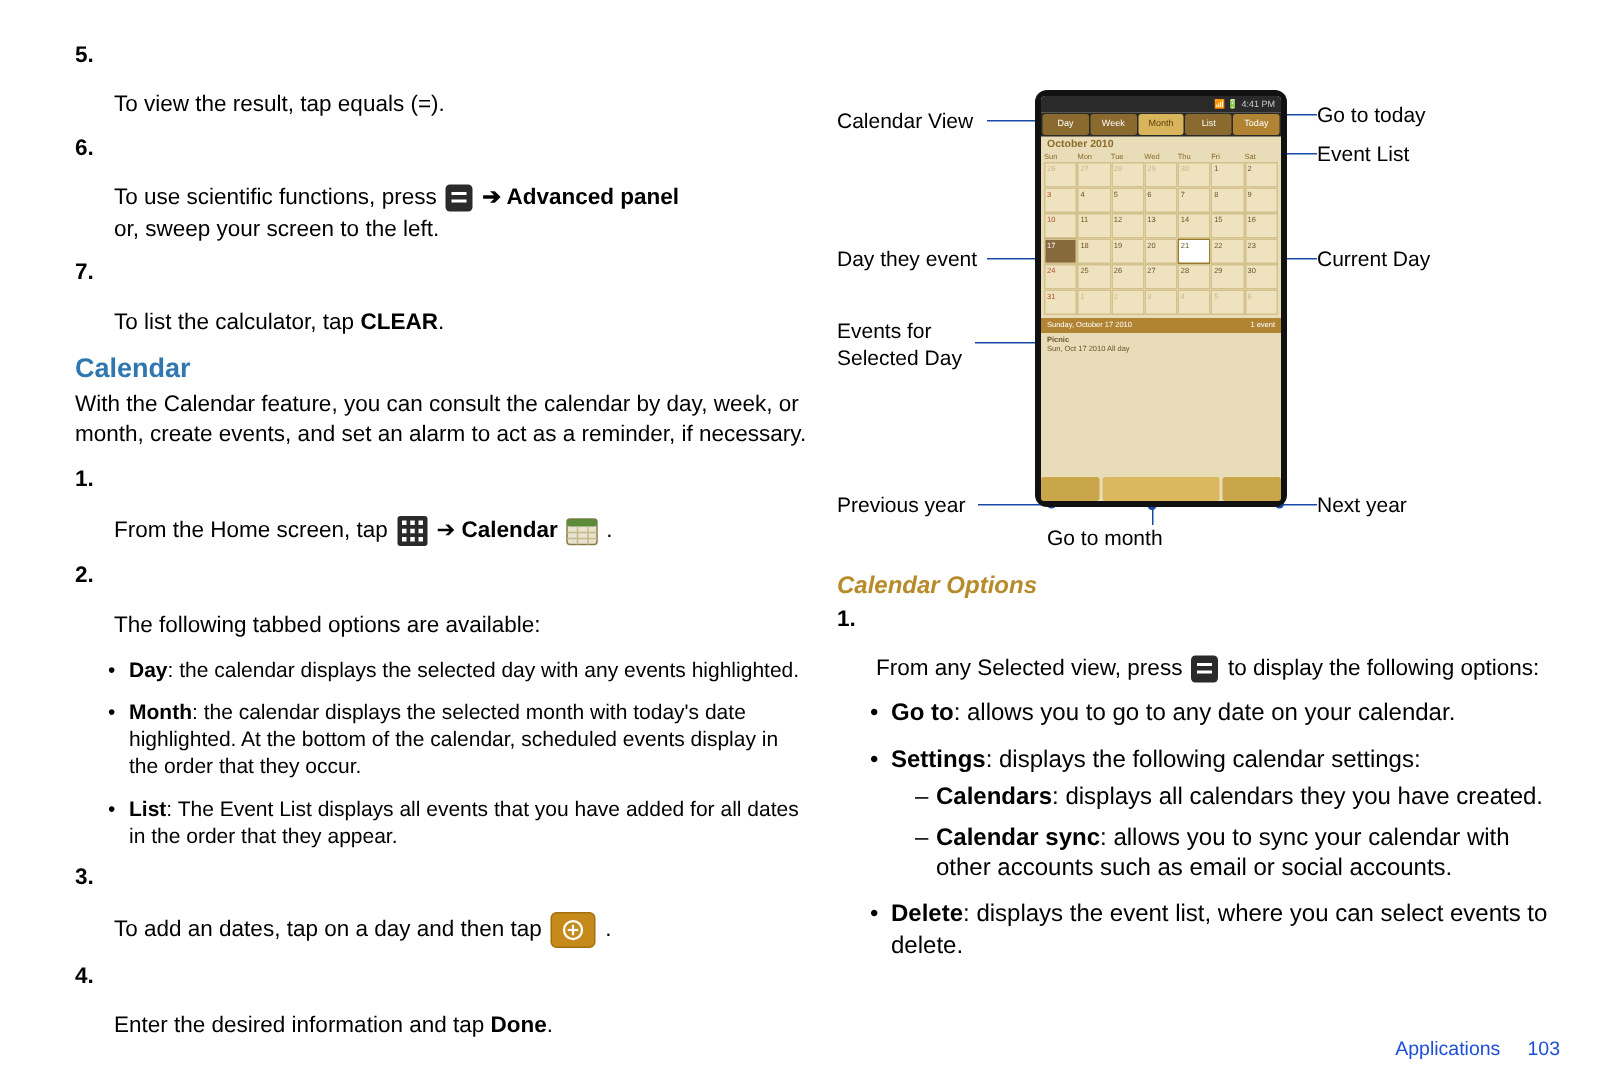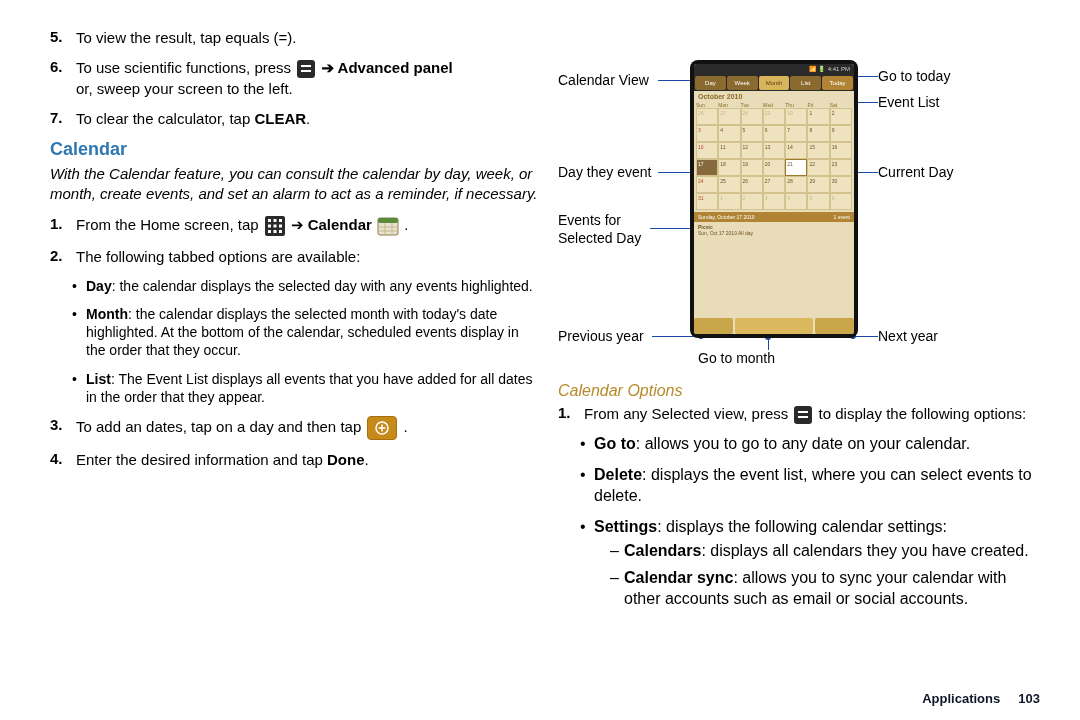--- a/index.html
+++ b/index.html
@@ -37,38 +37,38 @@
   ol.numbered > li > .num {
     font-weight: bold;
     width: 26px;
     flex-shrink: 0;
   }
   ol.numbered > li > .body {
     flex: 1;
   }
   .body-line {
     line-height: 1.35;
+    margin-top: 32px;
   }
   h2.section {
     color: #2e77b0;
     font-weight: bold;
     font-size: 18px;
     margin: 6px 0 4px 0;
   }
   h3.subsection {
     color: #b78a2a;
-    font-weight: normal;
+    font-weight: bold;
     font-style: italic;
     font-size: 16px;
     margin: 12px 0 4px 0;
   }
   .para {
     margin: 0 0 10px 0;
     line-height: 1.35;
-    font-style: italic;
   }
   ul.bullets {
     list-style: none;
     padding: 0 0 0 22px;
     margin: 0;
   }
   ul.bullets > li {
     position: relative;
     padding-left: 14px;
     margin: 6px 0 10px 0;
@@ -148,22 +148,21 @@
     align-items: center;
     justify-content: center;
     color: #fff;
   }
   .icon-plus svg { width: 16px; height:16px; }
   .footer {
     position: absolute;
     bottom: 14px;
     right: 40px;
     font-size: 13px;
-    color: #0f172a;
-    font-weight: bold;
+    color: #1d4ed8;
   }
   
   .phone-wrap {
     position: relative;
     width: 100%;
     height: 310px;
     margin-top: 36px;
   }
   .phone {
     position: absolute;
@@ -309,21 +308,21 @@
         <span class="body body-line">
           <span>To use scientific functions, press </span>
           <span class="icon-key"></span>
           <b><span> ➔ Advanced panel</span></b><br>
           <span>or, sweep your screen to the left.</span>
         </span>
       </li>
       <li>
         <span class="num">7.</span>
         <span class="body body-line">
-          <span>To clear the calculator, tap </span><b><span>CLEAR</span></b><span>.</span>
+          <span>To list the calculator, tap </span><b><span>CLEAR</span></b><span>.</span>
         </span>
       </li>
     </ol>
 
     <h2 class="section">Calendar</h2>
     <p class="para">With the Calendar feature, you can consult the calendar by day, week, or month, create events, and set an alarm to act as a reminder, if necessary.</p>
 
     <ol class="numbered">
       <li>
         <span class="num">1.</span>
@@ -527,27 +526,27 @@
         <span class="num">1.</span>
         <span class="body body-line">
           <span>From any Selected view, press </span>
           <span class="icon-key"></span>
           <span> to display the following options:</span>
         </span>
       </li>
     </ol>
     <ul class="bullets" style="font-size:16px">
       <li><b><span>Go to</span></b><span>: allows you to go to any date on your calendar.</span></li>
-      <li><b><span>Delete</span></b><span>: displays the event list, where you can select events to delete.</span></li>
       <li><b><span>Settings</span></b><span>: displays the following calendar settings:</span>
         <ul class="dash">
           <li><b><span>Calendars</span></b><span>: displays all calendars they you have created.</span></li>
           <li><b><span>Calendar sync</span></b><span>: allows you to sync your calendar with other accounts such as email or social accounts.</span></li>
         </ul>
       </li>
+      <li><b><span>Delete</span></b><span>: displays the event list, where you can select events to delete.</span></li>
     </ul>
   </div>
 </div>
 
 <div class="footer">
   <span>Applications</span>
   &nbsp;&nbsp;&nbsp;
   <span>103</span>
 </div>
 

